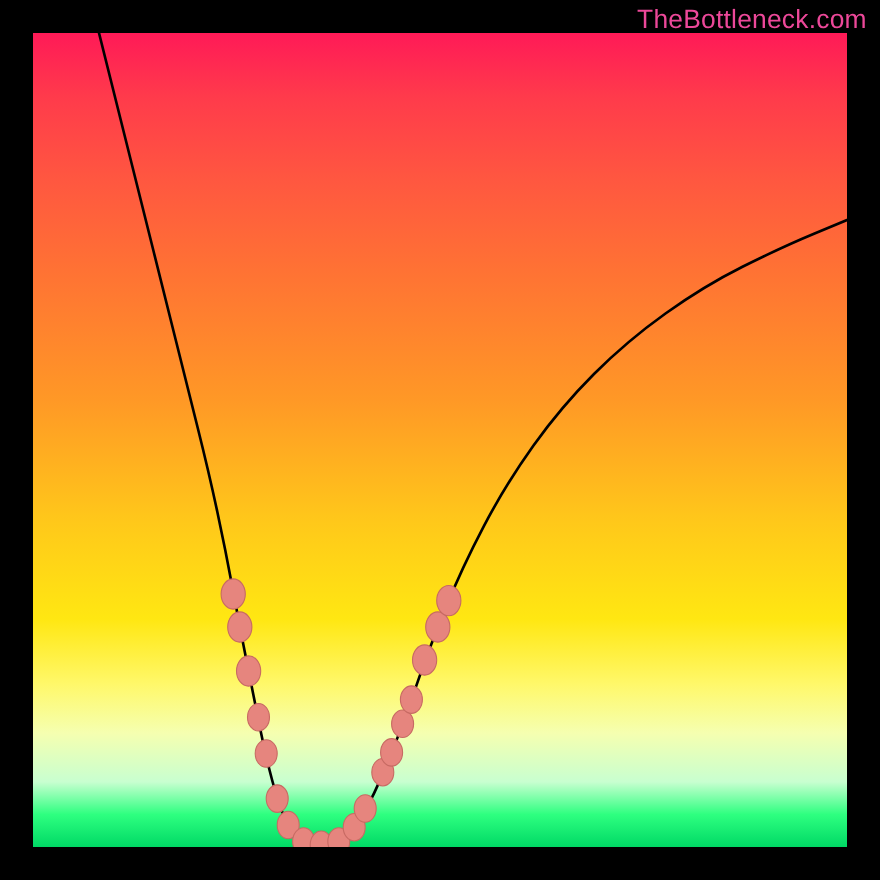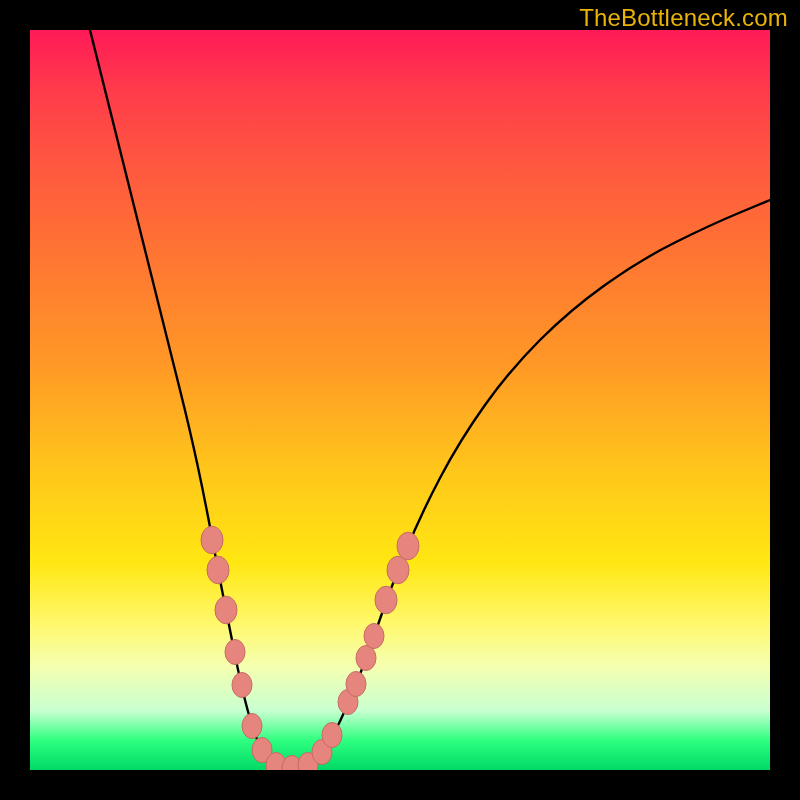--- a/index.html
+++ b/index.html
@@ -38,21 +38,21 @@
       #f5ffb0 86%,
       #c8ffd0 92%,
       #2eff80 96%,
       #00d965 100%
     );
   }
   .watermark {
     position: absolute;
     top: 4px;
     right: 12px;
-    color: #eab308;
+    color: #ec4899;
     font-size: 24px;
     letter-spacing: 0.2px;
     font-weight: 400;
   }
   svg.curve-layer {
     position: absolute;
     top: 0;
     left: 0;
   }
 </style>

